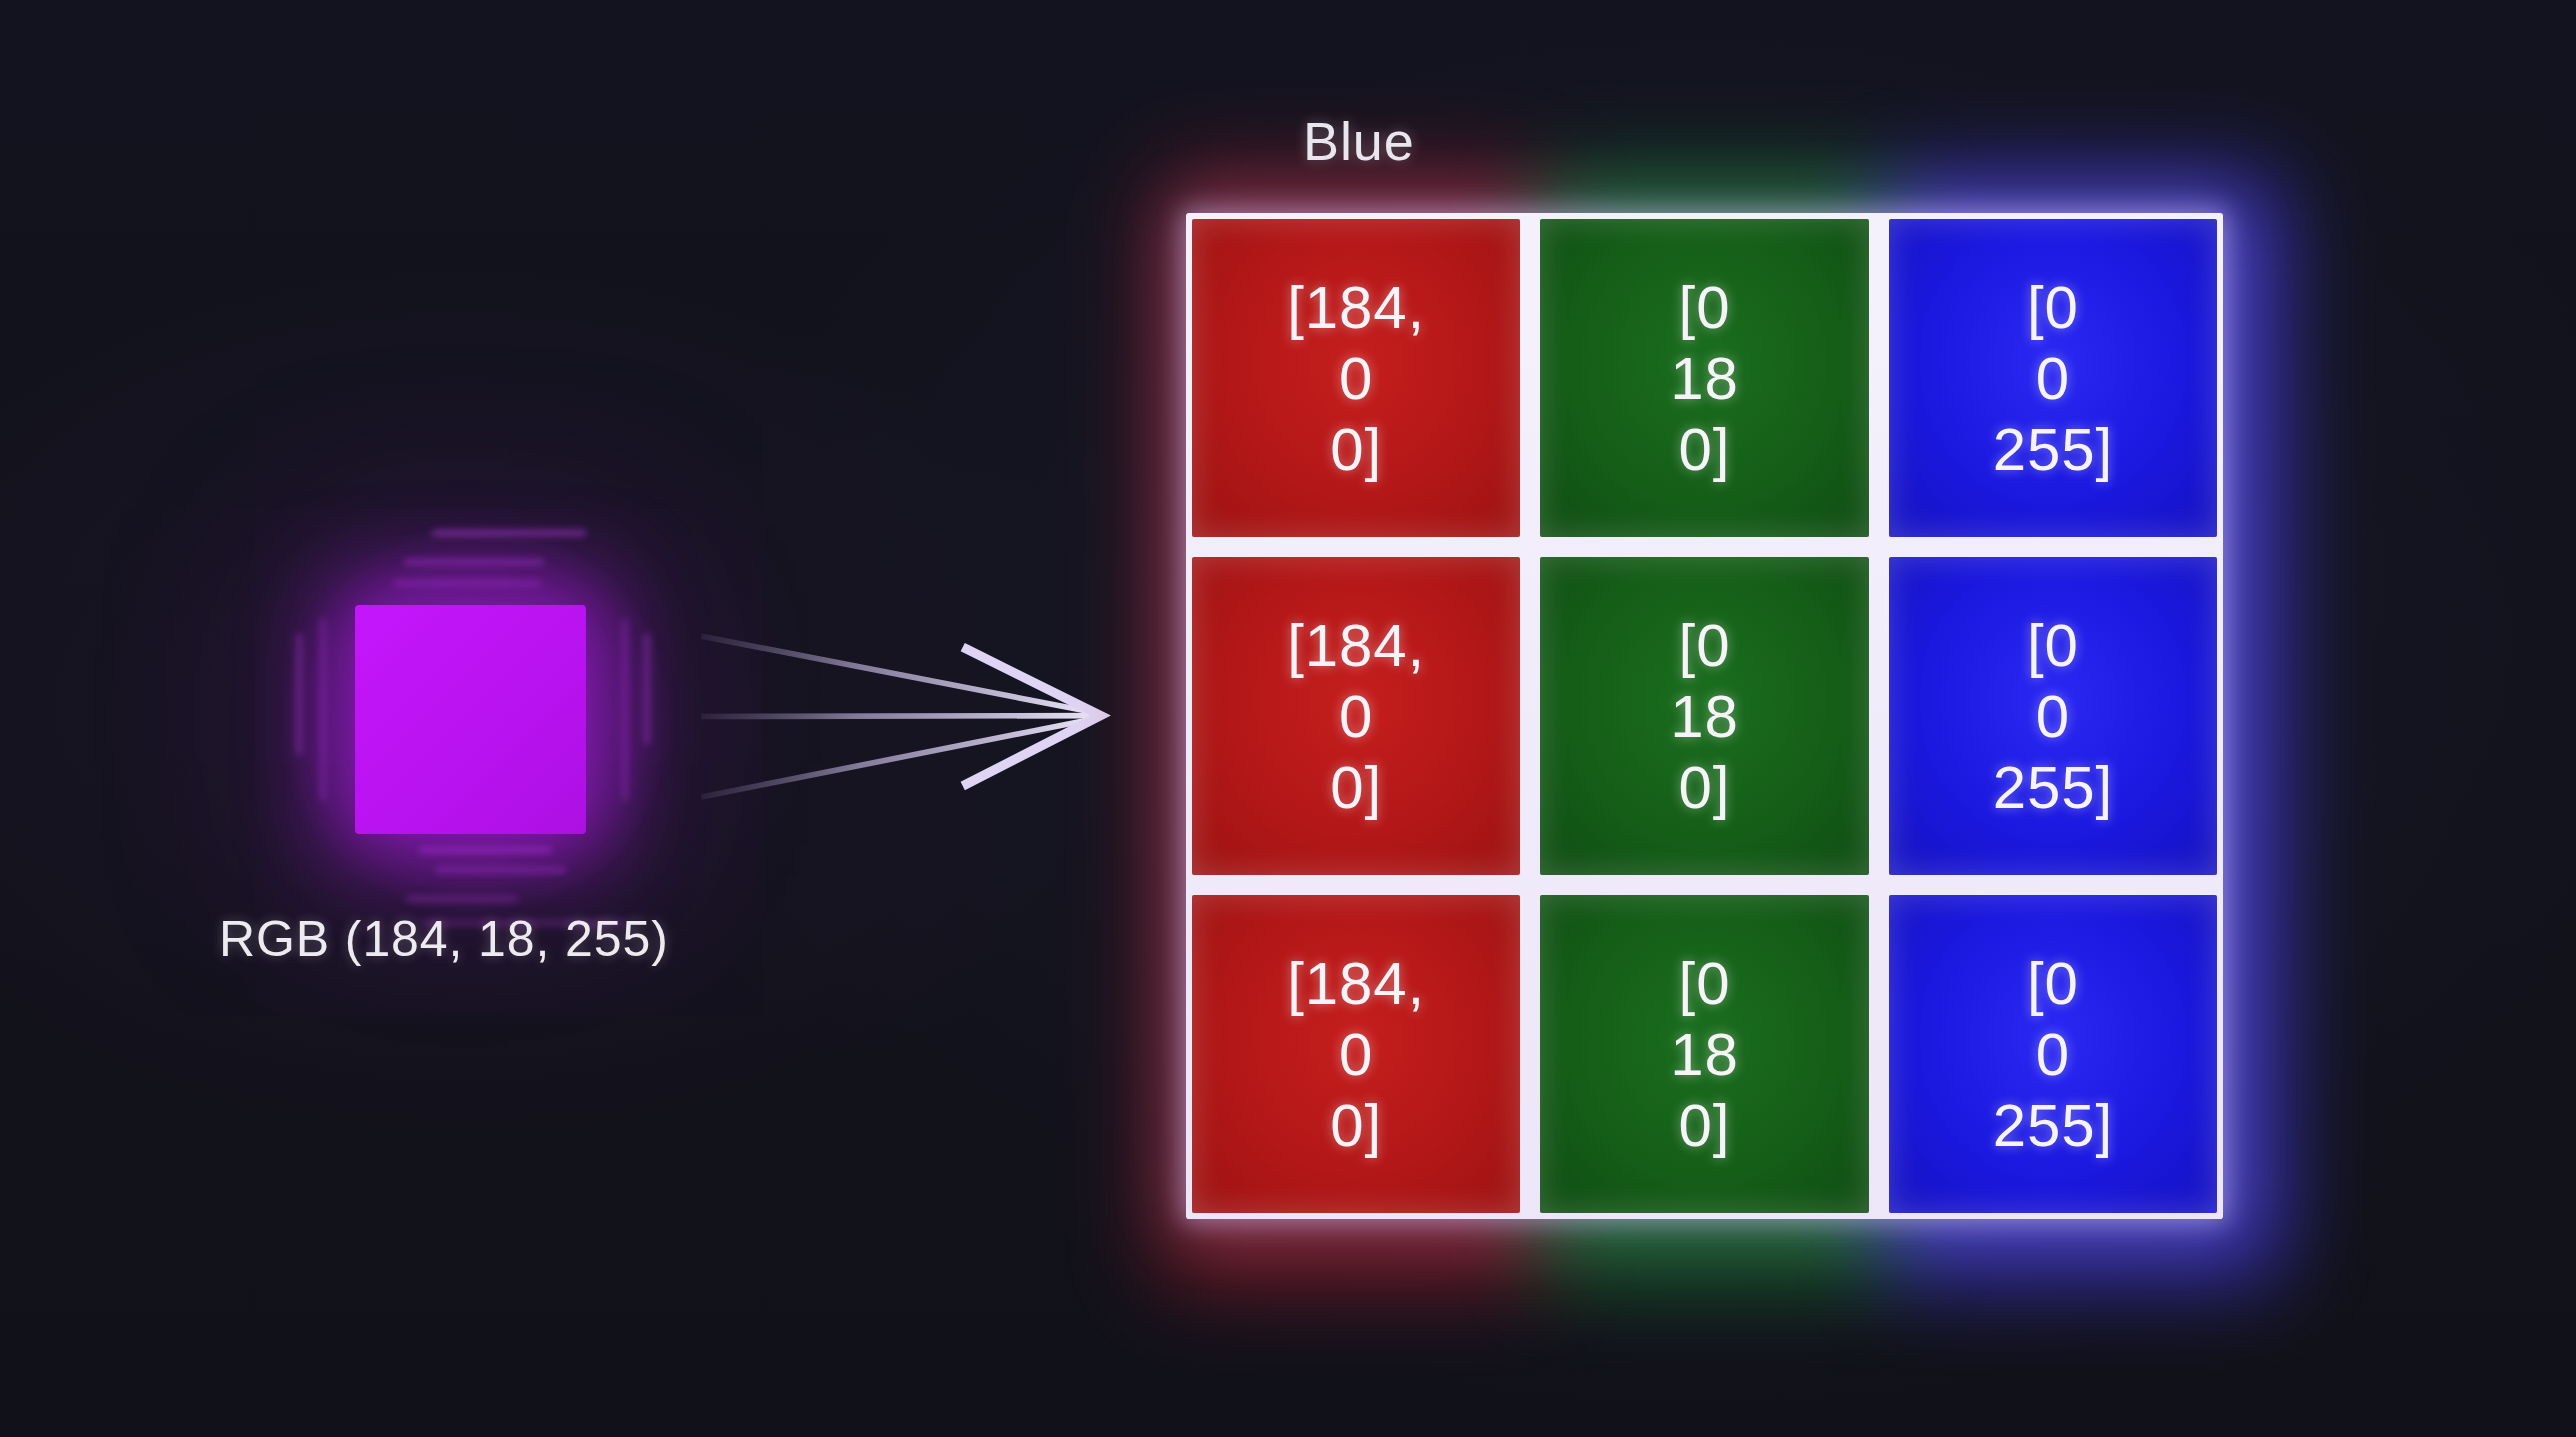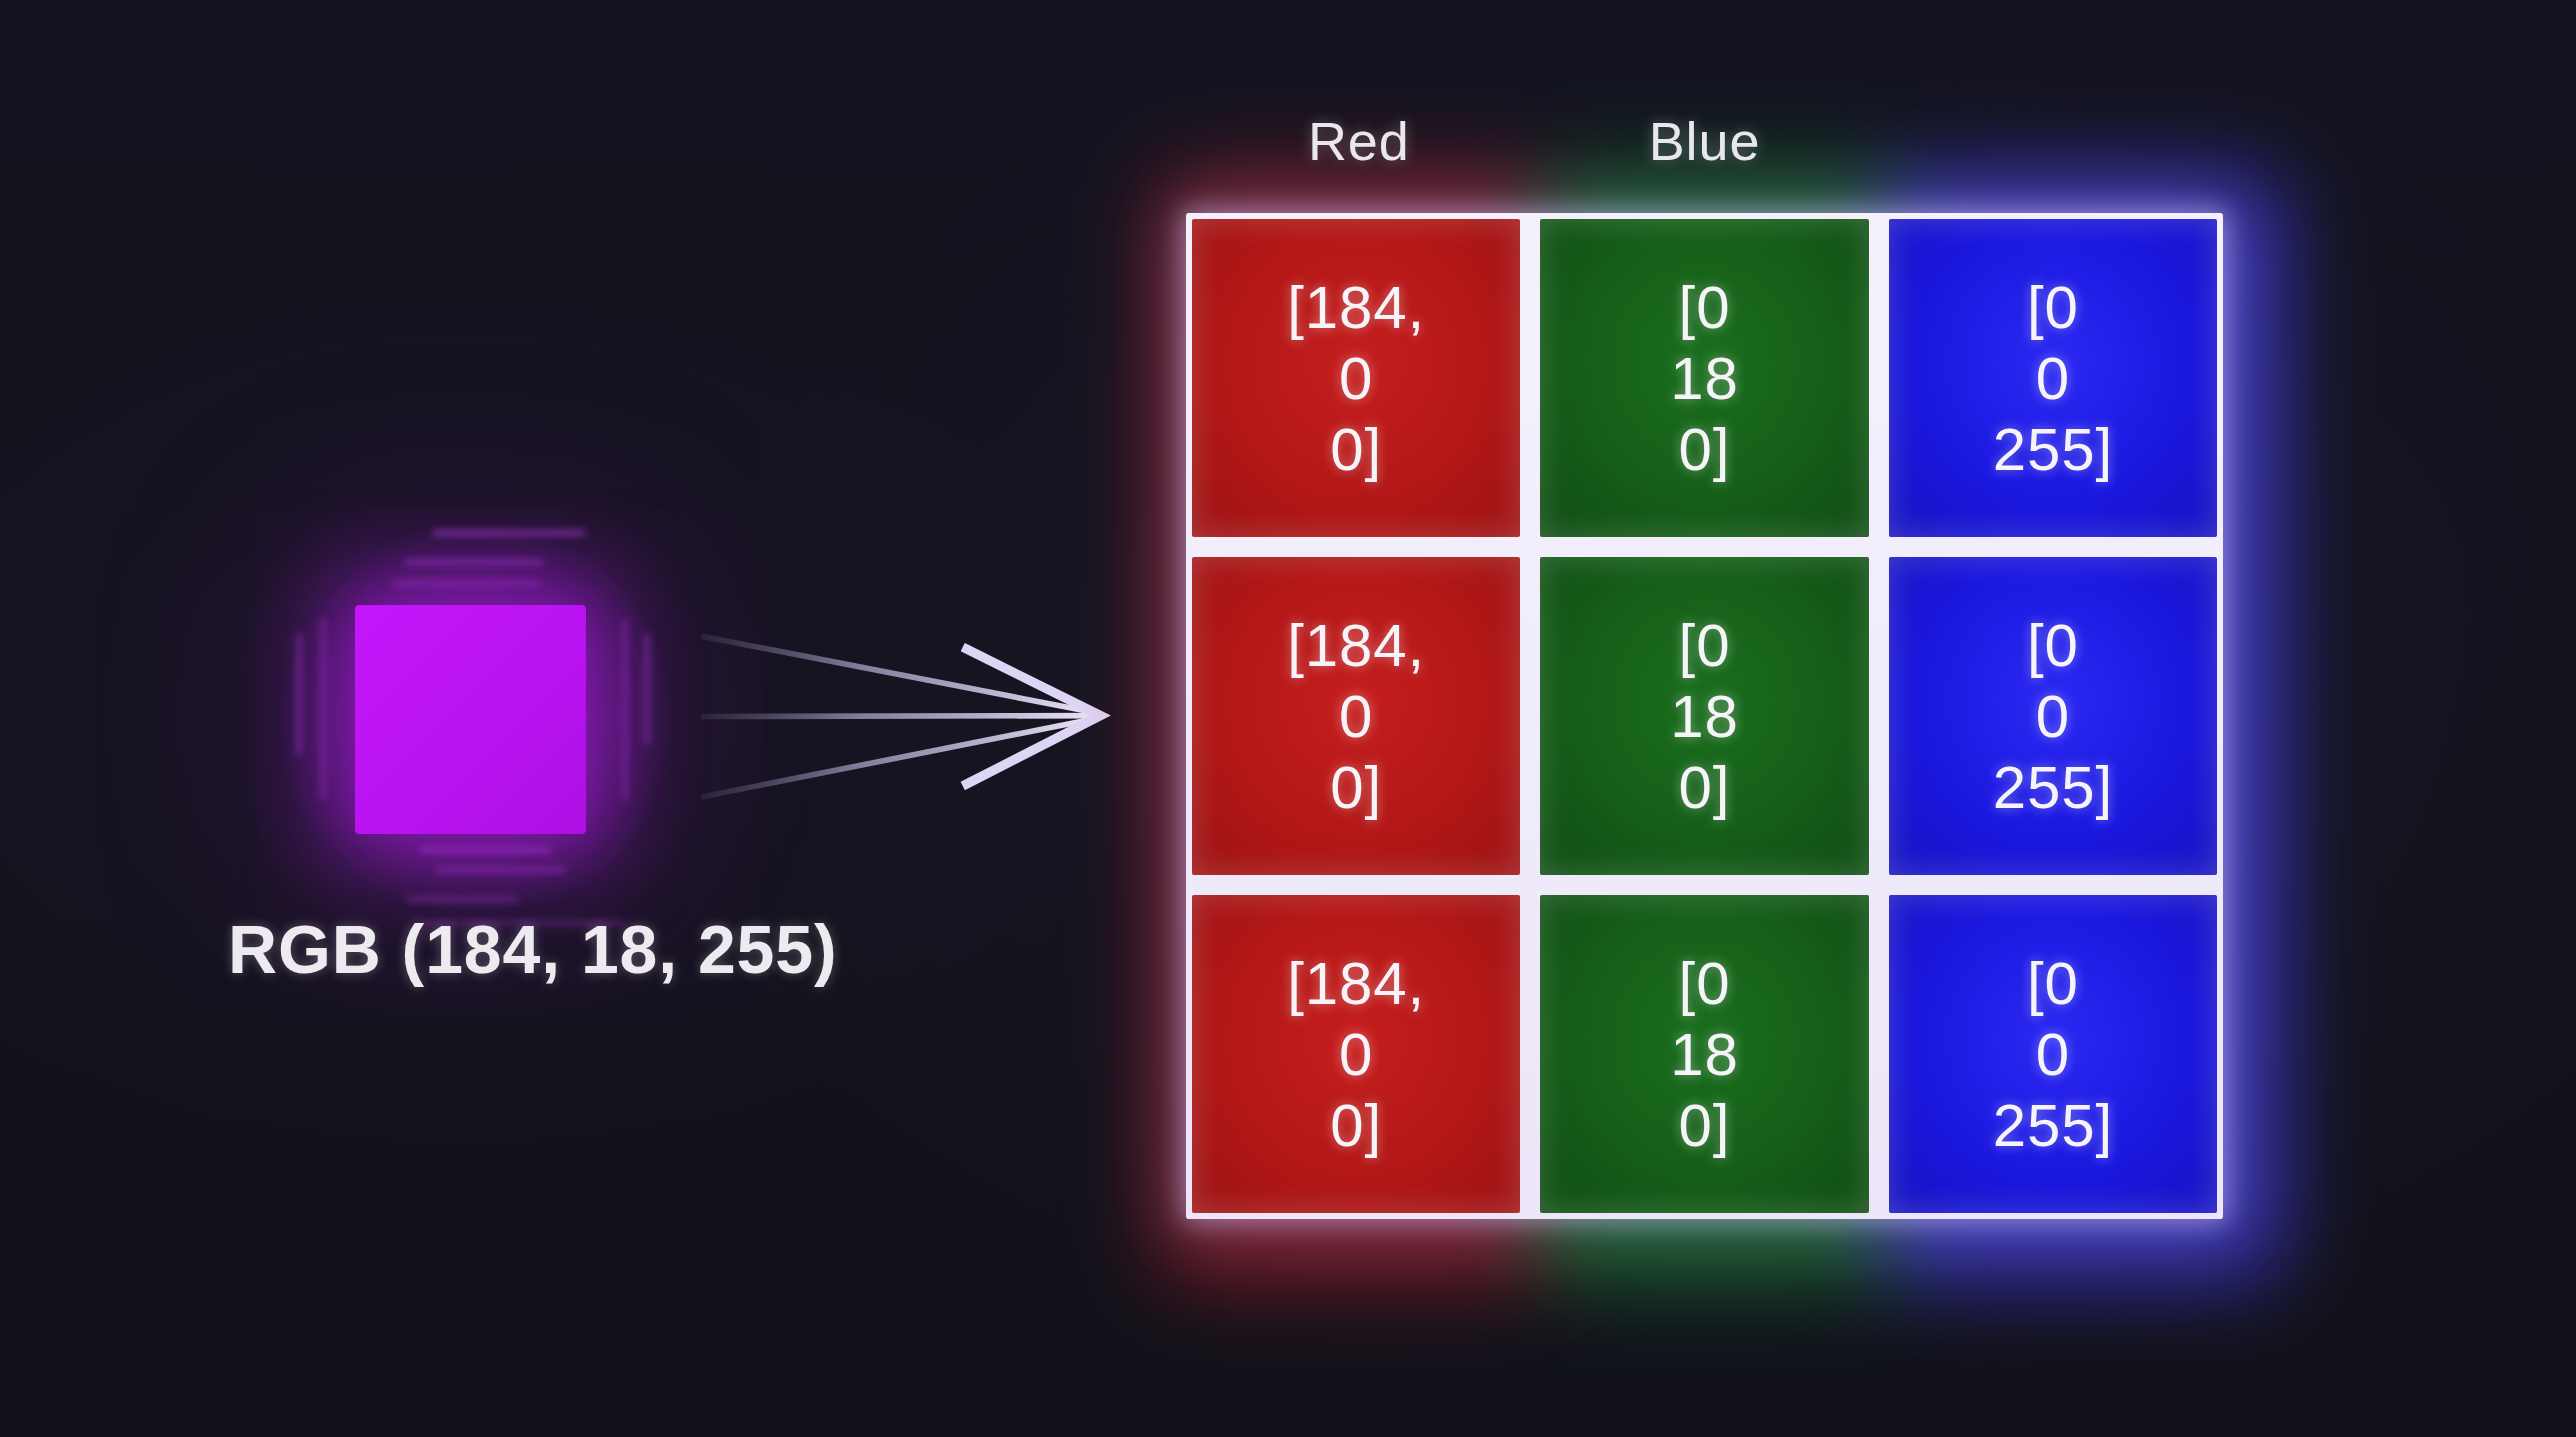--- a/index.html
+++ b/index.html
@@ -36,25 +36,24 @@
   .s4{left:419px;top:847px;width:133px;opacity:.85;}
   .s5{left:435px;top:867px;width:131px;opacity:.7;}
   .s6{left:406px;top:896px;width:112px;opacity:.6;}
   .s7{left:421px;top:920px;width:204px;opacity:.5;}
   .v1{left:296px;top:633px;height:122px;opacity:.7;}
   .v2{left:320px;top:618px;height:183px;opacity:.55;}
   .v3{left:644px;top:633px;height:112px;opacity:.7;}
   .v4{left:622px;top:618px;height:183px;opacity:.55;}
 
   .pixel-label{
-    position:absolute;left:228px;top:910px;width:524px;
-    color:#edeaf0;font-size:68px;letter-spacing:0.9px;
+    position:absolute;left:219px;top:910px;width:524px;
+    color:#edeaf0;font-size:50px;letter-spacing:0.9px;
     text-shadow:0 0 11.2px rgba(255,255,255,0.28);
     white-space:nowrap;
-    font-weight:bold;
   }
 
   
   .arrow-svg{position:absolute;left:688px;top:610px;}
 
   
   .col-glow{position:absolute;top:173px;height:1109px;filter:blur(43px);opacity:.55;border-radius:37px;}
   .glow-red{left:1156px;width:393px;background:#c8202e;}
   .glow-green{left:1537px;width:365px;background:#1e9a36;}
   .glow-blue{left:1881px;width:403px;background:#4a42ff;opacity:.65;}
@@ -123,21 +122,20 @@
     <line x1="14" y1="114" x2="438" y2="113" stroke="url(#fadeLav)" stroke-width="6"></line>
     <line x1="14" y1="200" x2="436" y2="116" stroke="url(#fadeLav)" stroke-width="6"></line>
     <polyline points="298,42 441,113 298,186" fill="none" stroke="#ded5f4" stroke-width="10" stroke-linecap="square" stroke-linejoin="miter"></polyline>
   </svg>
 
   <div class="col-glow glow-red"></div>
   <div class="col-glow glow-green"></div>
   <div class="col-glow glow-blue"></div>
 
   <div class="headers">
-    <div class="h-label">Red</div>
     <div class="h-label">Blue</div>
   </div>
 
   <div class="grid">
 
     <div class="cell red">
       <span>[184,</span>
       <span>0</span>
       <span>0]</span>
     </div>

